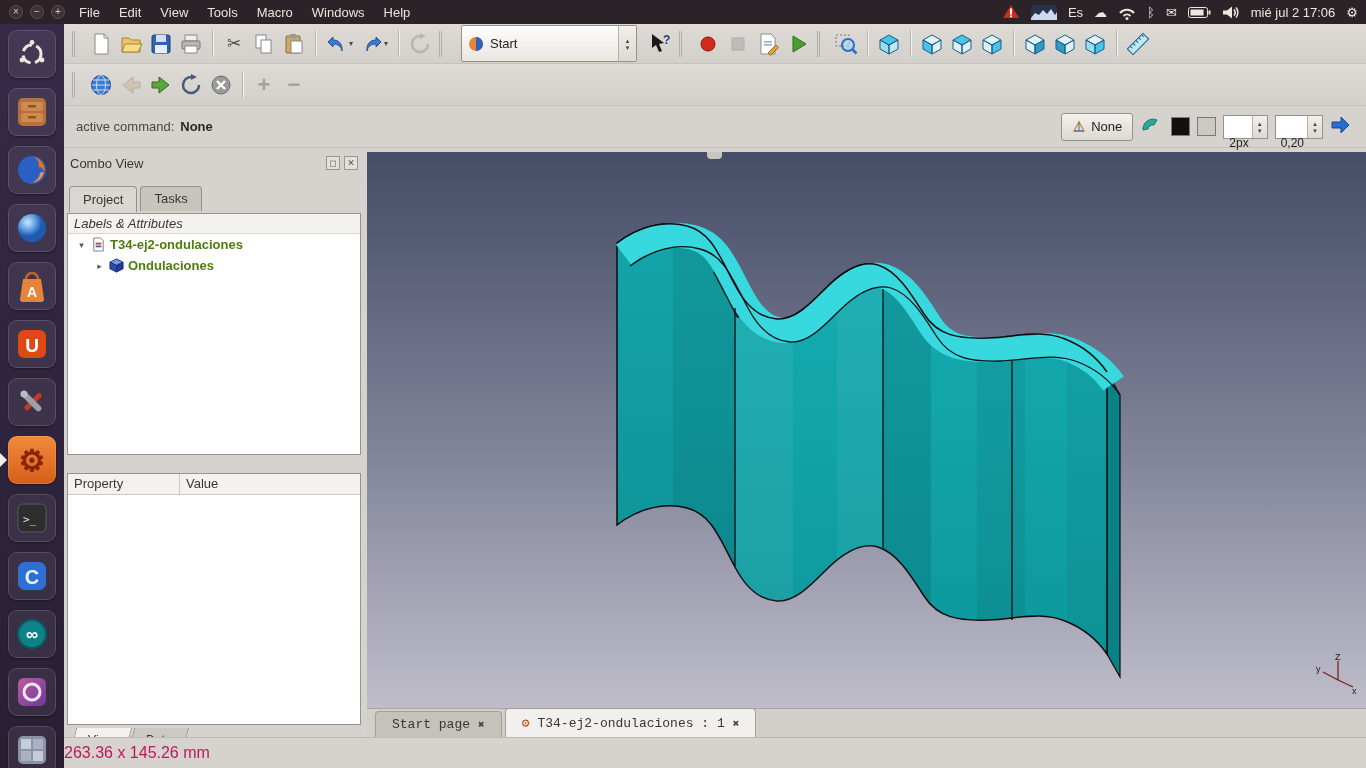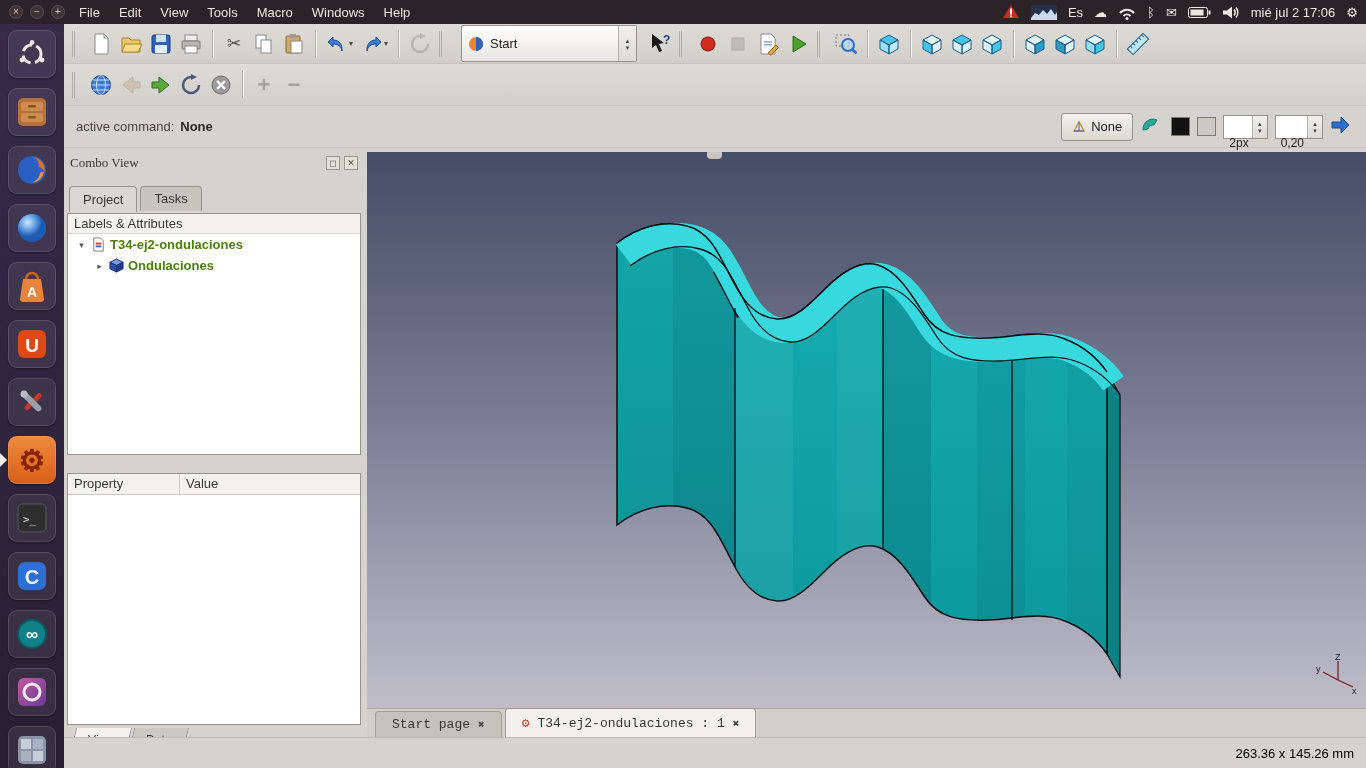--- a/index.html
+++ b/index.html
@@ -46,28 +46,28 @@
   .plane-btn{display:flex;align-items:center;gap:5px;height:26px;padding:0 10px;border:1px solid #96928a;border-radius:3px;background:linear-gradient(#f4f2ee,#dcd8d2);font-size:13px;color:#222;}
   .swatch{width:19px;height:19px;border:1px solid #7e7a74;box-sizing:border-box;}
   .spinbox{display:flex;align-items:center;height:24px;border:1px solid #96928a;background:#fff;font-size:12px;color:#222;box-sizing:border-box;}
   .spinbox .val{padding:0 3px 0 5px;margin-top:32px;}
   .spinbox .spincol{width:14px;}
 
   
   #dock{position:absolute;top:124px;left:0;width:1302px;height:589px;}
 
   #combo{position:absolute;left:3px;top:5px;width:294px;height:580px;font-size:13px;color:#3a3631;}
-  .cv-title{display:flex;align-items:center;height:20px;padding:0 3px;font-family:Liberation Serif, serif;}
+  .cv-title{display:flex;align-items:center;height:20px;padding:0 3px;}
   .cv-btns{margin-left:auto;display:flex;gap:4px;}
   .cv-btn{width:14px;height:14px;border:1px solid #9a968e;background:#e4e0da;font-size:9px;line-height:12px;text-align:center;color:#555;box-sizing:border-box;}
   .cv-tabs{display:flex;align-items:flex-start;height:27px;margin-top:13px;padding-left:2px;}
   .cvtab{padding:4px 13px 5px;border:1px solid #97938b;border-bottom:none;border-radius:4px 4px 0 0;background:#c8c4be;margin-right:3px;font-size:13px;color:#3a3631;}
   .cvtab.active{background:#dad6d1;padding-top:5px;}
   .treebox{border:1px solid #97938b;background:#fff;height:240px;overflow:hidden;}
-  .tb-header{height:20px;background:#f4f2ee;border-bottom:1px solid #d9d5d0;padding:2px 6px 0;color:#3a3631;box-sizing:border-box;}
+  .tb-header{height:20px;background:#f4f2ee;border-bottom:1px solid #d9d5d0;padding:2px 6px 0;color:#3a3631;box-sizing:border-box;font-style:italic;}
   .trow{display:flex;align-items:center;height:21px;gap:4px;}
   .trow .exp{width:11px;text-align:center;font-size:9px;color:#555;}
   .trow.bold span.tlabel{font-weight:bold;color:#4d7c0f;}
   .propbox{border:1px solid #97938b;background:#fff;height:250px;margin-top:18px;overflow:hidden;}
   .prophead{display:flex;height:21px;background:#f4f2ee;border-bottom:1px solid #cdc9c3;box-sizing:border-box;}
   .prophead div{padding:2px 6px 0;box-sizing:border-box;color:#3a3631;}
   .prophead .c1{width:112px;border-right:1px solid #cdc9c3;}
   .cv-bottom-tabs{display:flex;margin-top:3px;padding-left:6px;}
   .cbt{margin-right:2px;border:1px solid #97938b;border-top:none;background:#ccc8c2;padding:4px 14px 5px;transform:skewX(-14deg);border-radius:0 0 3px 3px;}
   .cbt.active{background:#f4f2ef;}
@@ -77,21 +77,21 @@
   #view3d{position:absolute;left:303px;top:4px;width:999px;height:585px;}
   .viewport{position:absolute;top:0;left:0;width:999px;height:556px;background:linear-gradient(180deg,#474d66 0%,#5d627b 22%,#82859b 55%,#a8a7b8 82%,#bfbdc9 100%);overflow:hidden;}
   .split-handle{position:absolute;top:0;left:340px;width:15px;height:7px;background:#c9c5c0;border-radius:0 0 4px 4px;}
   .axis-cross{position:absolute;right:8px;bottom:14px;}
   .mdi{position:absolute;bottom:0;left:0;width:999px;height:29px;background:#d2cec9;border-top:1px solid #a9a5a0;display:flex;align-items:flex-end;padding-left:8px;gap:3px;box-sizing:border-box;}
   .mtab{display:flex;align-items:center;gap:8px;height:25px;padding:0 16px;border:1px solid #a29e98;border-bottom:none;border-radius:4px 4px 0 0;background:#c5c1bb;color:#3a3631;font-size:13px;font-family:Liberation Mono, monospace;}
   .mtab.active{background:#f2f0ee;height:28px;}
   .mtab .x{font-size:11px;color:#4a4640;}
   .mtab .gear{font-size:13px;color:#c44a1e;}
 
-  #statusbar{position:absolute;bottom:0;left:0;width:1302px;height:31px;background:#d6d2ce;border-top:1px solid #bdb9b3;display:flex;align-items:center;justify-content:flex-end;padding-right:12px;font-size:13px;color:#000000;box-sizing:border-box;}
+  #statusbar{position:absolute;bottom:0;left:0;width:1302px;height:31px;background:#d6d2ce;border-top:1px solid #bdb9b3;display:flex;align-items:center;padding-right:12px;font-size:16px;color:#be185d;box-sizing:border-box;}
 </style>
 </head>
 <body>
 
 <div id="screen">
 
   <div id="topbar">
     <div class="win-controls">
       <span class="wc">×</span>
       <span class="wc">−</span>

